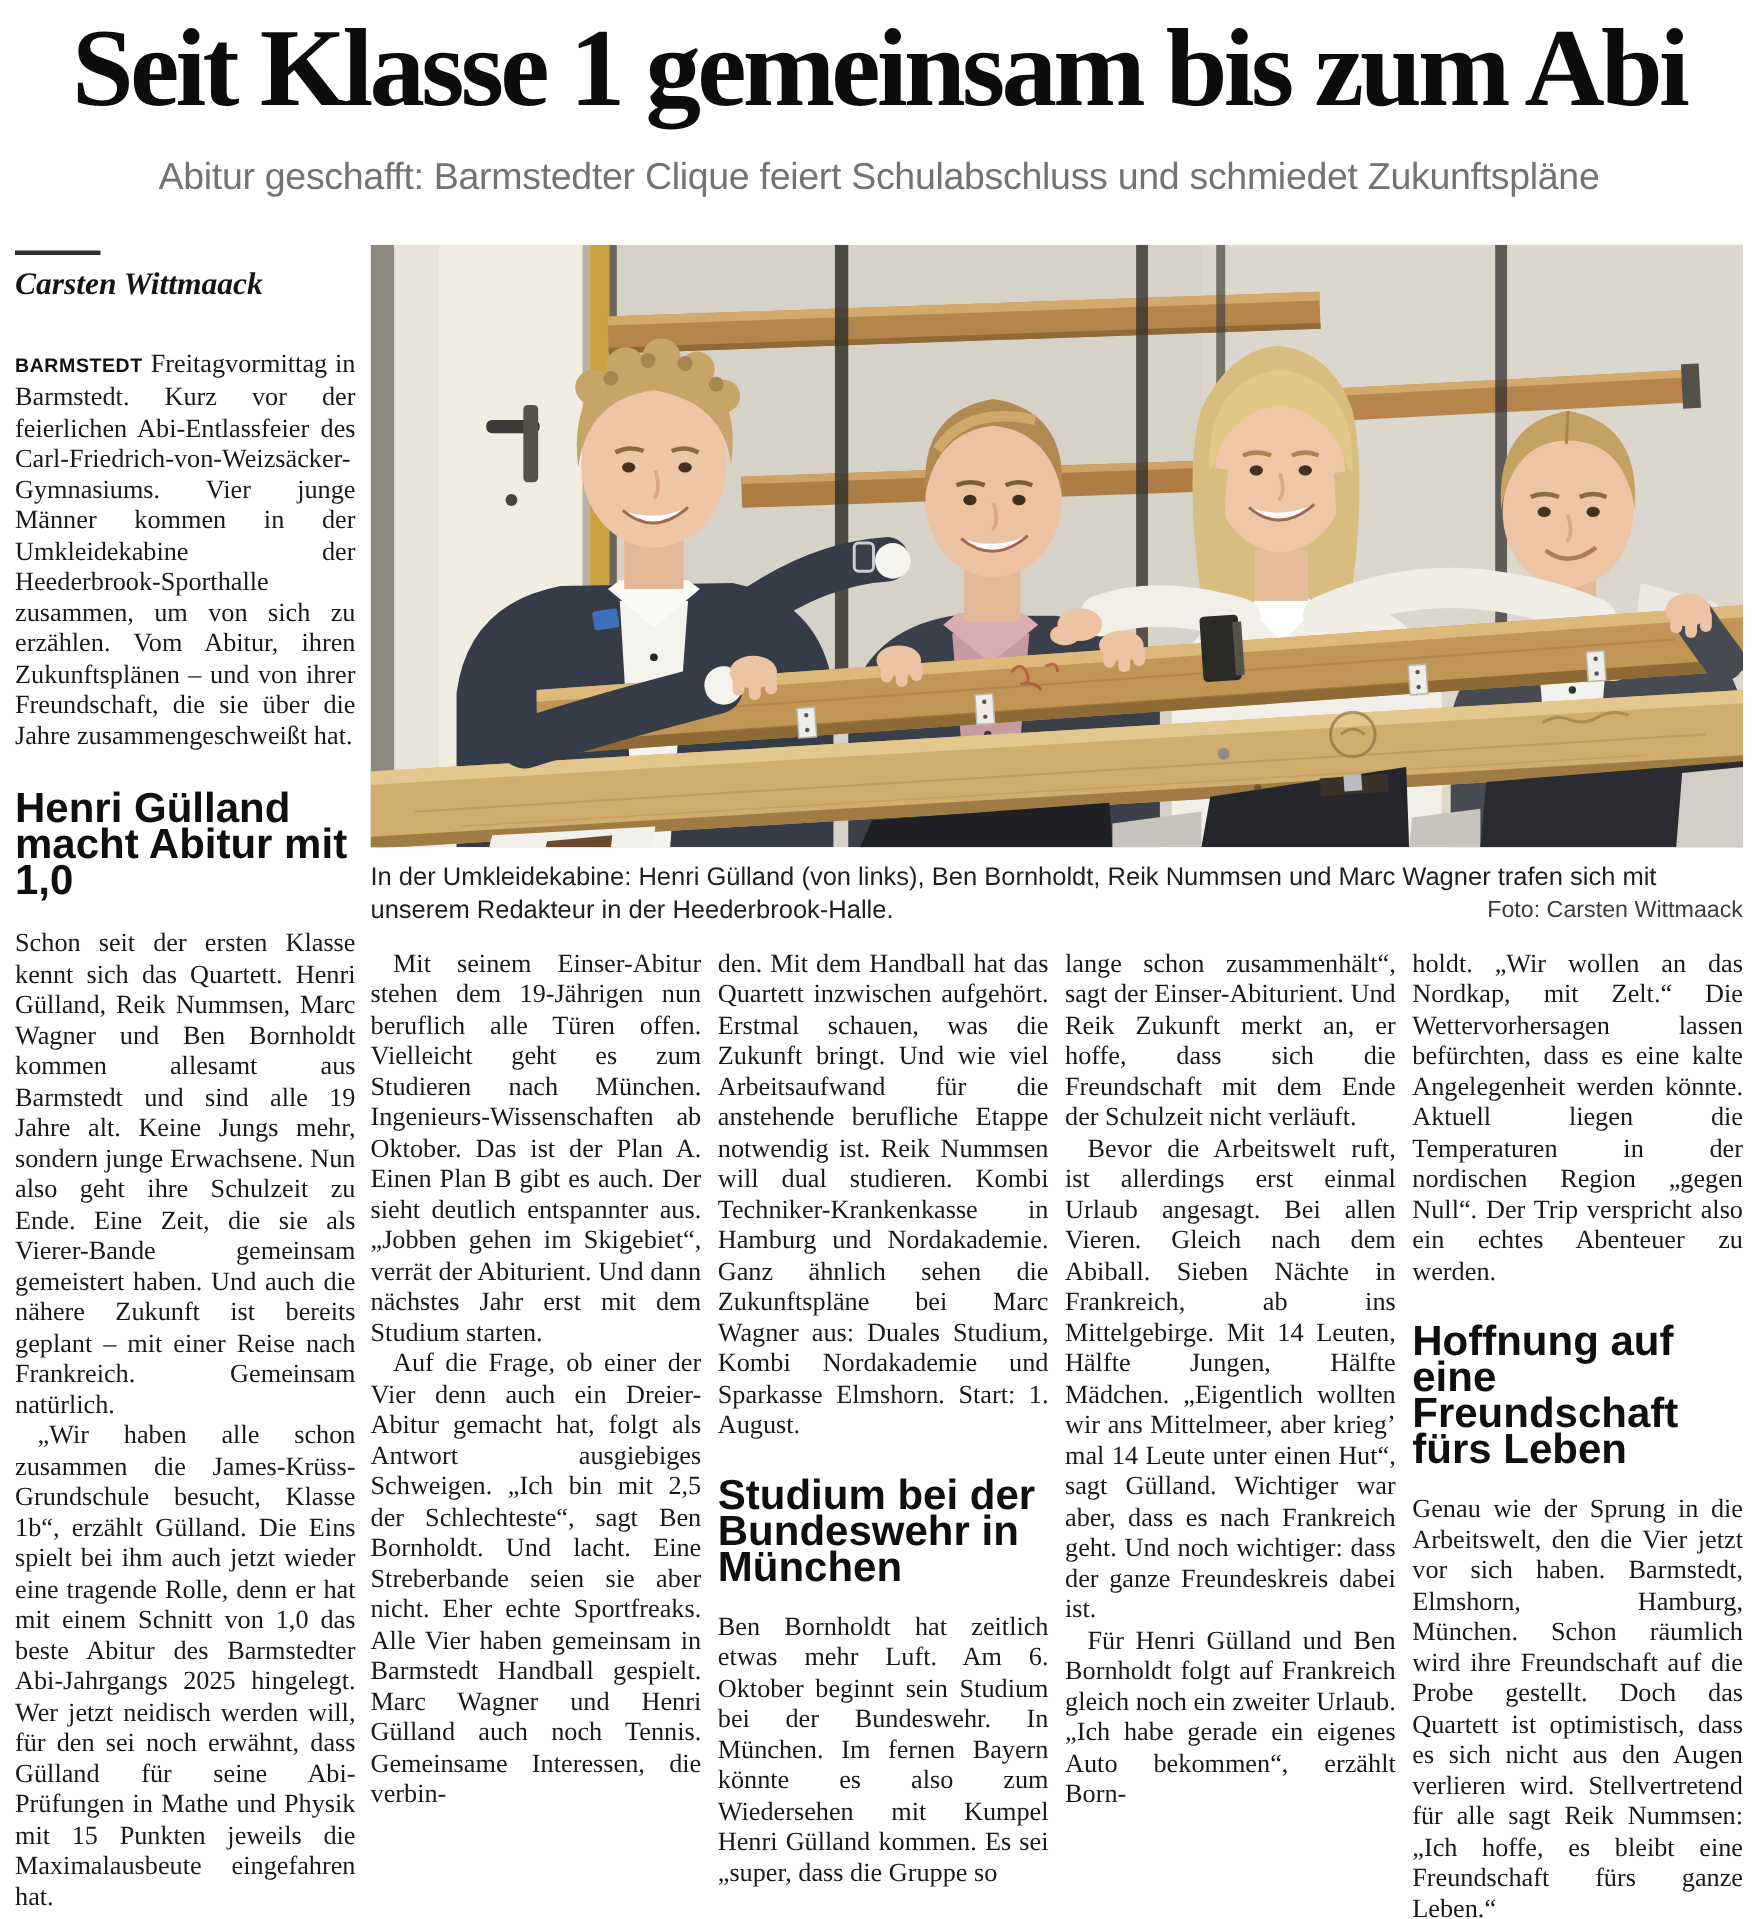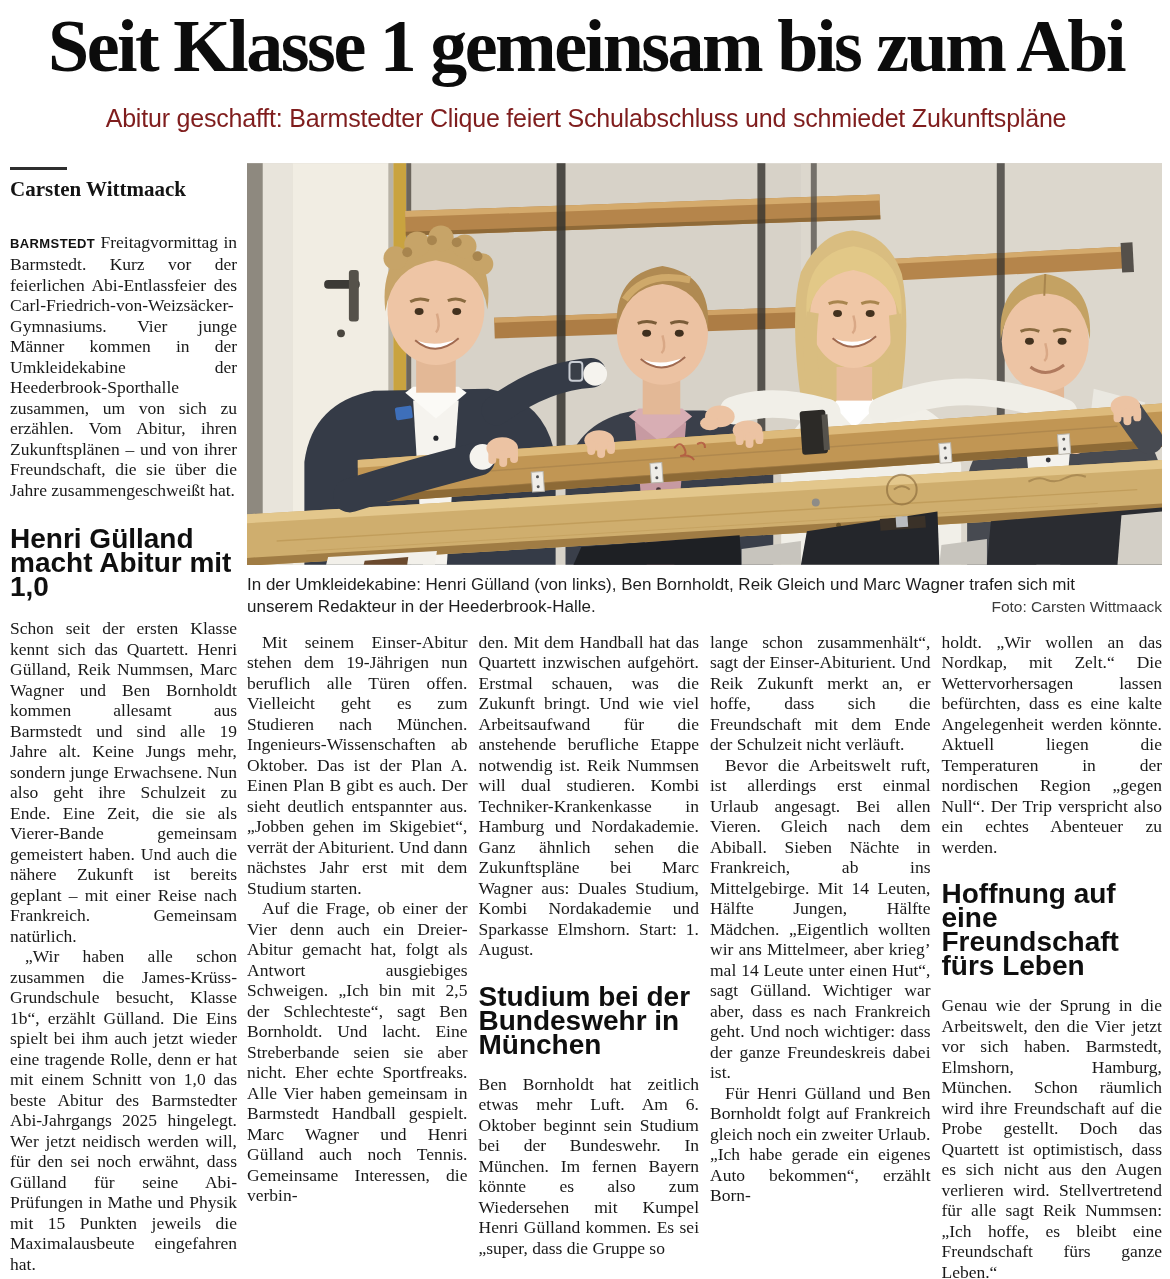--- a/index.html
+++ b/index.html
@@ -8,32 +8,32 @@
   .page { width:1170px; height:1279px; background:#fff; padding:8px 8px 20px 10px; overflow:hidden; }
 
   h1.headline {
     font-family:"Liberation Serif", serif;
     font-weight:700; font-size:74px; line-height:1.04;
     letter-spacing:-2.5px; color:#0c0c0c;
     text-align:center; white-space:nowrap;
   }
   .subheadline {
     font-family:"Liberation Sans", sans-serif;
-    font-size:25px; line-height:1.2; color:#7f1d1d;
+    font-size:25px; line-height:1.2; color:#737373;
     text-align:center; margin-top:18px; letter-spacing:-0.2px;
   }
 
   .layout { display:flex; gap:10px; margin-top:30px; }
   .col-left { flex:0 0 227px; width:227px; }
   .right-area { flex:1; min-width:0; }
 
   .byline-rule { width:57px; border-top:3px solid #2e2e2e; margin:4px 0 7px; }
   .byline {
     font-family:"Liberation Serif", serif;
-    font-weight:700; font-size:21px; color:#141414;
+    font-weight:700; font-style:italic; font-size:21px; color:#141414;
     margin-bottom:30px;
   }
 
   .body-p {
     font-size:17.5px; line-height:20.5px; text-align:justify;
     color:#191919; hyphens:auto; -webkit-hyphens:auto;
   }
   .body-p.indent { text-indent:15px; }
   .dateline {
     font-family:"Liberation Sans", sans-serif;
@@ -299,21 +299,21 @@
             <rect x="640" y="358" width="46" height="12" fill="#3a3128" transform="rotate(-4 663 364)"></rect>
             <rect x="656" y="357" width="12" height="11" fill="#b9bcc0" transform="rotate(-4 662 362)"></rect>
             <polygon points="700,406 748,406 748,380 702,386" fill="#c7c4bd"></polygon>
             <polygon points="748,406 925,406 925,348 752,362" fill="#2a2c31"></polygon>
             <polygon points="880,406 925,406 925,352 884,356" fill="#d3cfc6"></polygon>
           </g>
         </svg>
       </figure>
 
       <div class="captionwrap">
-        <p class="caption">In der Umkleidekabine: Henri Gülland (von links), Ben Bornholdt, Reik Gleich und Marc Wagner trafen sich mit unserem Redakteur in der Heederbrook-Halle.</p>
+        <p class="caption">In der Umkleidekabine: Henri Gülland (von links), Ben Bornholdt, Reik Nummsen und Marc Wagner trafen sich mit unserem Redakteur in der Heederbrook-Halle.</p>
         <span class="credit">Foto: Carsten Wittmaack</span>
       </div>
 
       <div class="cols4">
         <div class="col col-blocks">
             <p class="body-p indent">Mit seinem Einser-Abitur stehen dem 19-Jährigen nun beruflich alle Türen offen. Vielleicht geht es zum Studieren nach München. Ingenieurs-Wissenschaften ab Oktober. Das ist der Plan A. Einen Plan B gibt es auch. Der sieht deutlich entspannter aus. „Jobben gehen im Skigebiet“, verrät der Abiturient. Und dann nächstes Jahr erst mit dem Studium starten.</p>
             <p class="body-p indent">Auf die Frage, ob einer der Vier denn auch ein Dreier-Abitur gemacht hat, folgt als Antwort ausgiebiges Schweigen. „Ich bin mit 2,5 der Schlechteste“, sagt Ben Bornholdt. Und lacht. Eine Streberbande seien sie aber nicht. Eher echte Sportfreaks. Alle Vier haben gemeinsam in Barmstedt Handball gespielt. Marc Wagner und Henri Gülland auch noch Tennis. Gemeinsame Interessen, die verbin-</p>
           </div>
         <div class="col col-blocks">
             <p class="body-p">den. Mit dem Handball hat das Quartett inzwischen aufgehört. Erstmal schauen, was die Zukunft bringt. Und wie viel Arbeitsaufwand für die anstehende berufliche Etappe notwendig ist. Reik Nummsen will dual studieren. Kombi Techniker-Krankenkasse in Hamburg und Nordakademie. Ganz ähnlich sehen die Zukunftspläne bei Marc Wagner aus: Duales Studium, Kombi Nordakademie und Sparkasse Elmshorn. Start: 1. August.</p>

